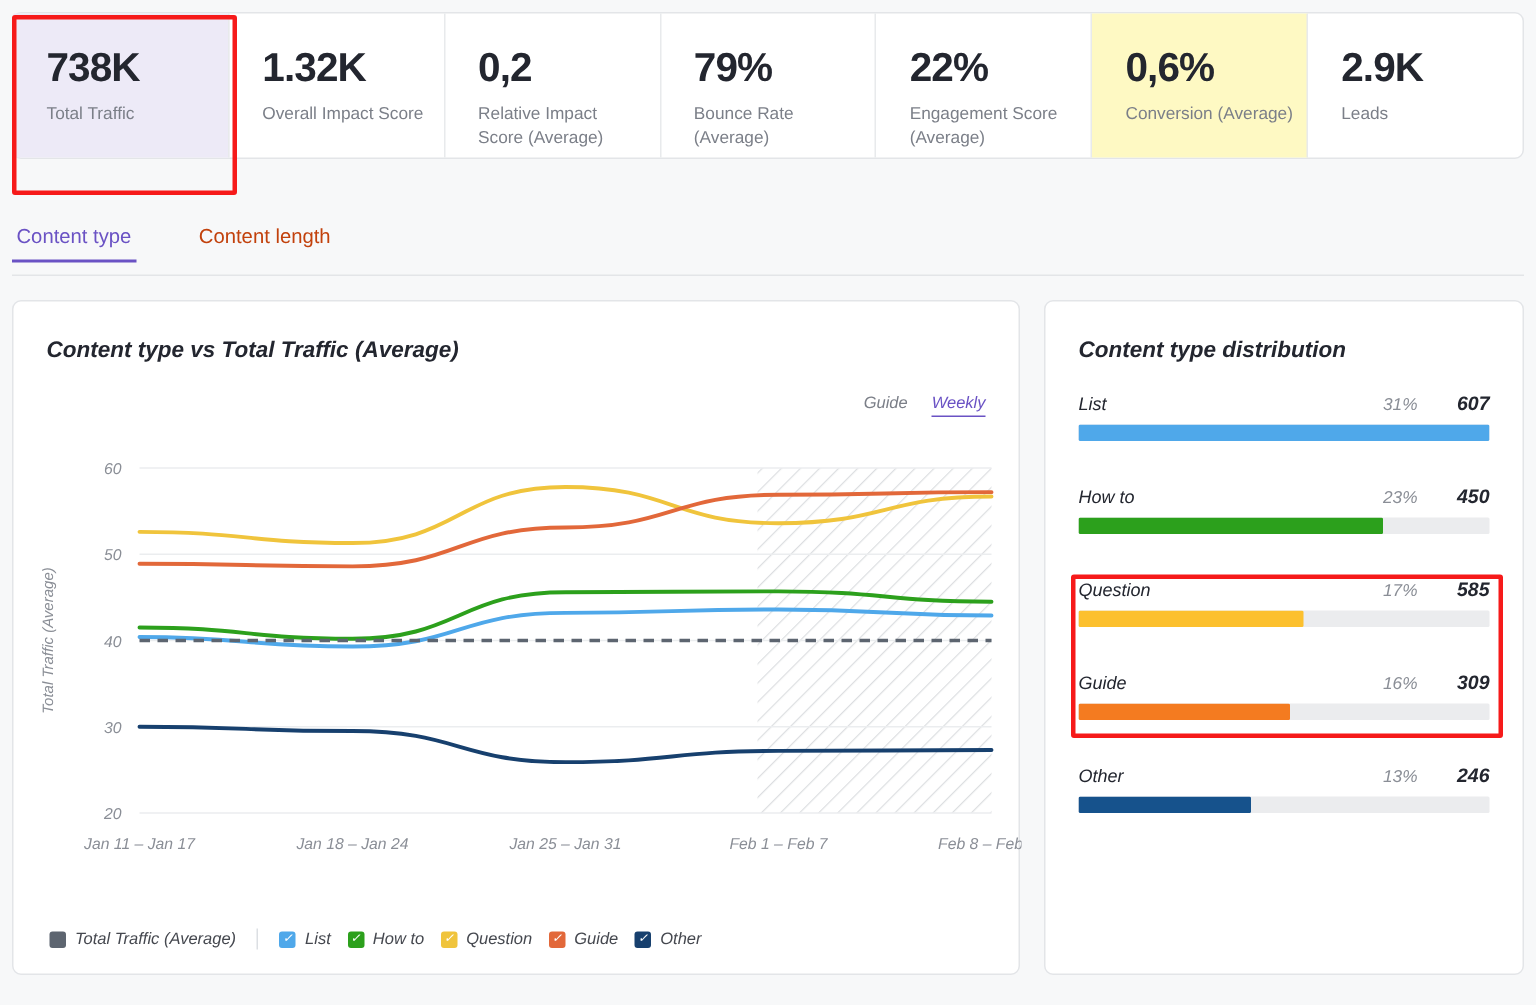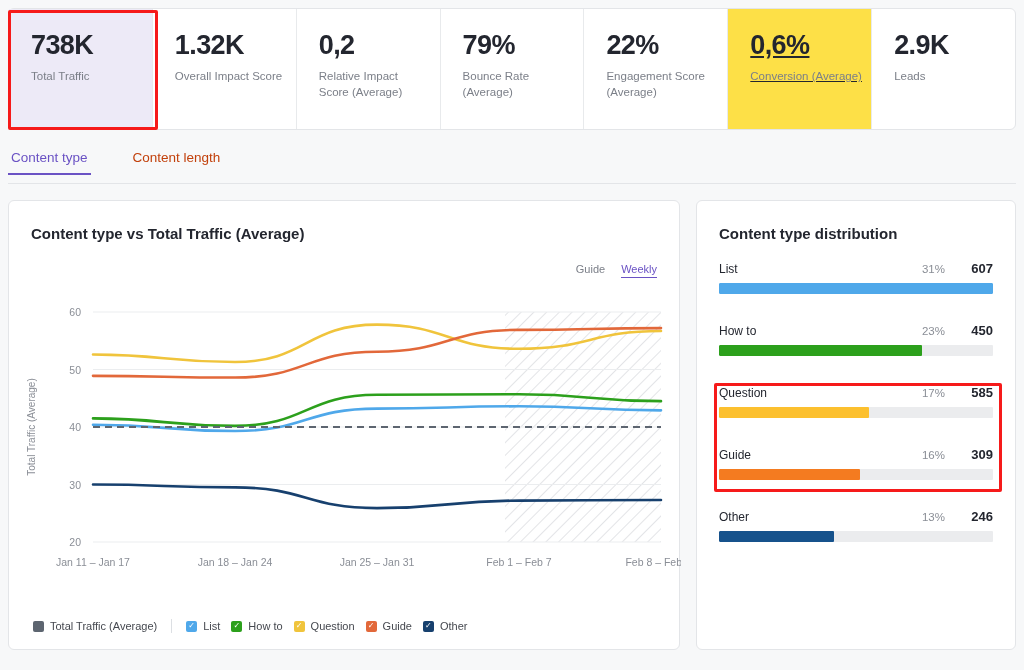--- a/index.html
+++ b/index.html
@@ -7,35 +7,35 @@
     width: 1024px; height: 670px;
     background: #f7f8f9;
     font-family: "Liberation Sans", sans-serif;
     color: #23262f;
     overflow: hidden;
   }
 
   
   .kpi-strip {
     position: absolute; left: 8px; top: 8px;
-    width: 1008px; height: 122px;
+    width: 1008px; height: 98px;
     background: #ffffff;
     border: 1px solid #e3e5e8;
     border-radius: 6px;
     display: flex;
   }
   .kpi-card {
     flex: 1 1 0;
     position: relative;
     padding: 22px 0 0 22px;
     border-right: 1px solid #e8eaec;
   }
   .kpi-card:last-child { border-right: none; }
   .kpi-card.selected { background: #edeaf7; }
-  .kpi-card.hovered  { background: #fde047; text-decoration: underline; }
+  .kpi-card.hovered  { background: #fef9c3; }
   .kpi-value {
     font-size: 27px; font-weight: bold; letter-spacing: -0.6px;
     color: #23262f; line-height: 1.05; white-space: nowrap;
   }
   .kpi-label {
     margin-top: 10px;
     font-size: 11.5px; color: #7b7f88; line-height: 1.35;
     max-width: 112px;
   }
   .annot-box {
@@ -57,21 +57,21 @@
   }
   .tab.active { color: #6a52c4; }
   .tab.active::after {
     content: ""; position: absolute; left: 0; right: 0; bottom: -1px;
     height: 2px; background: #6a52c4;
   }
 
   
   .panel {
     position: absolute; background: #ffffff;
-    border: 1px solid #e3e5e8; border-radius: 6px;
+    border: 1px solid #e3e5e8; border-radius: 6px; font-style: italic;
   }
   #chart-panel { left: 8px; top: 200px; width: 672px; height: 450px; }
   #dist-panel  { left: 696px; top: 200px; width: 320px; height: 450px; }
 
   .chart-title {
     position: absolute; left: 22px; top: 24px;
     font-size: 15px; font-weight: bold; color: #23262f;
   }
   .gran-toggle {
     position: absolute; right: 22px; top: 62px;

